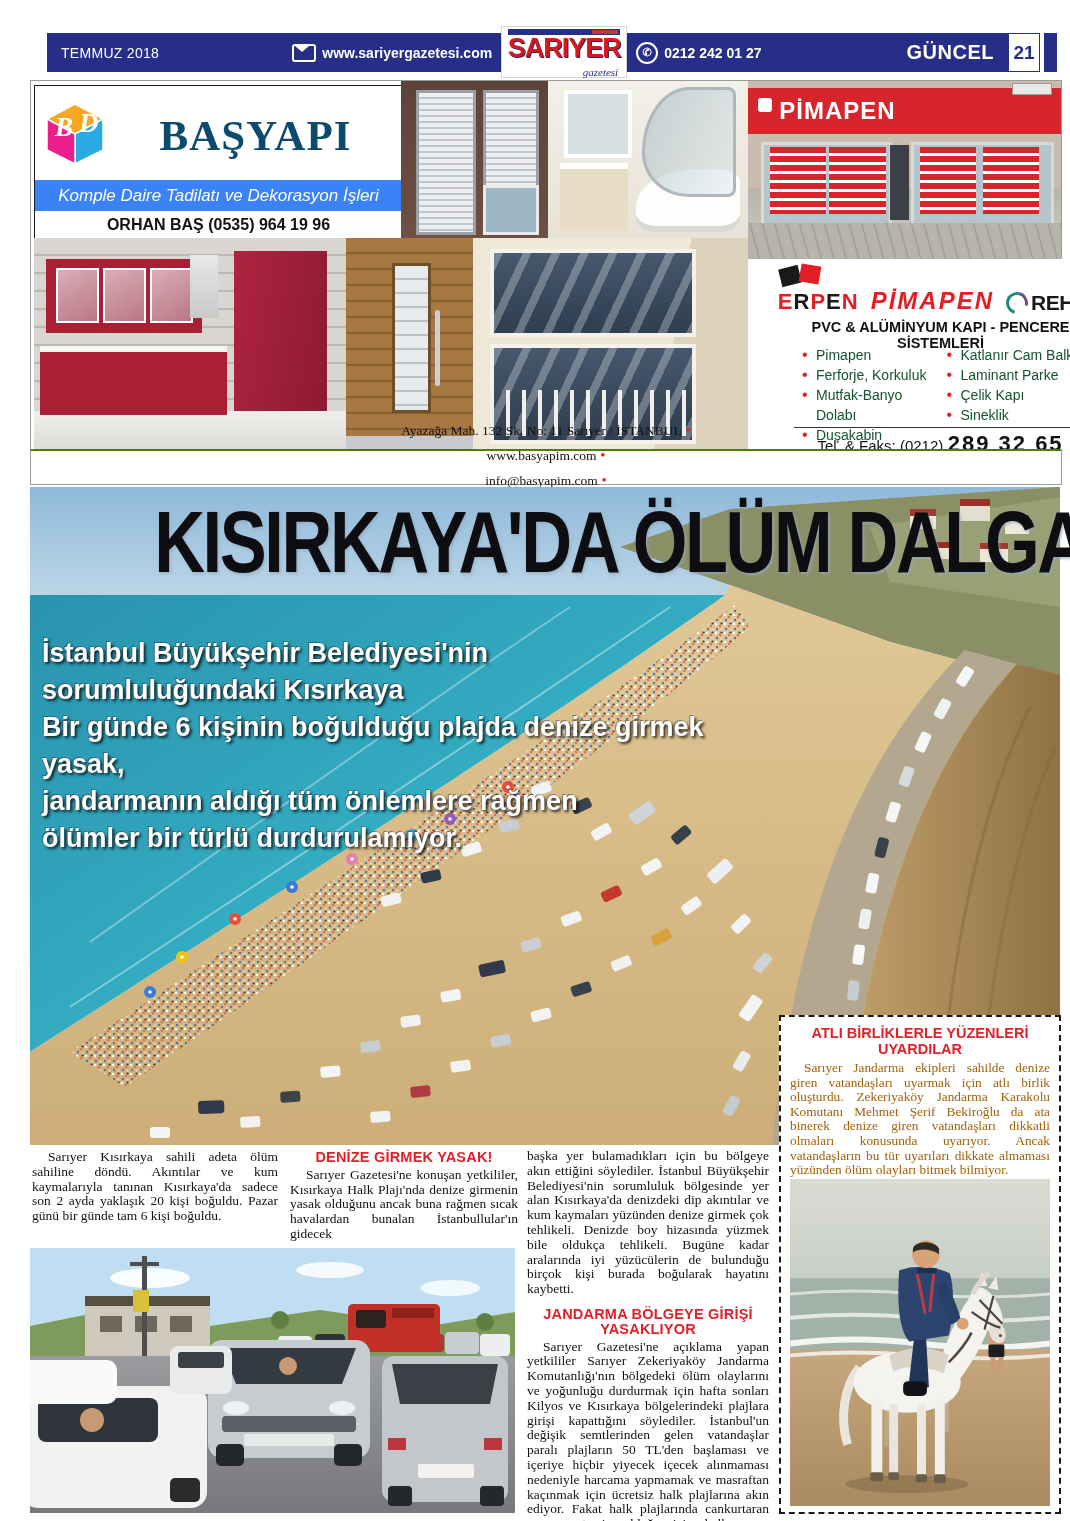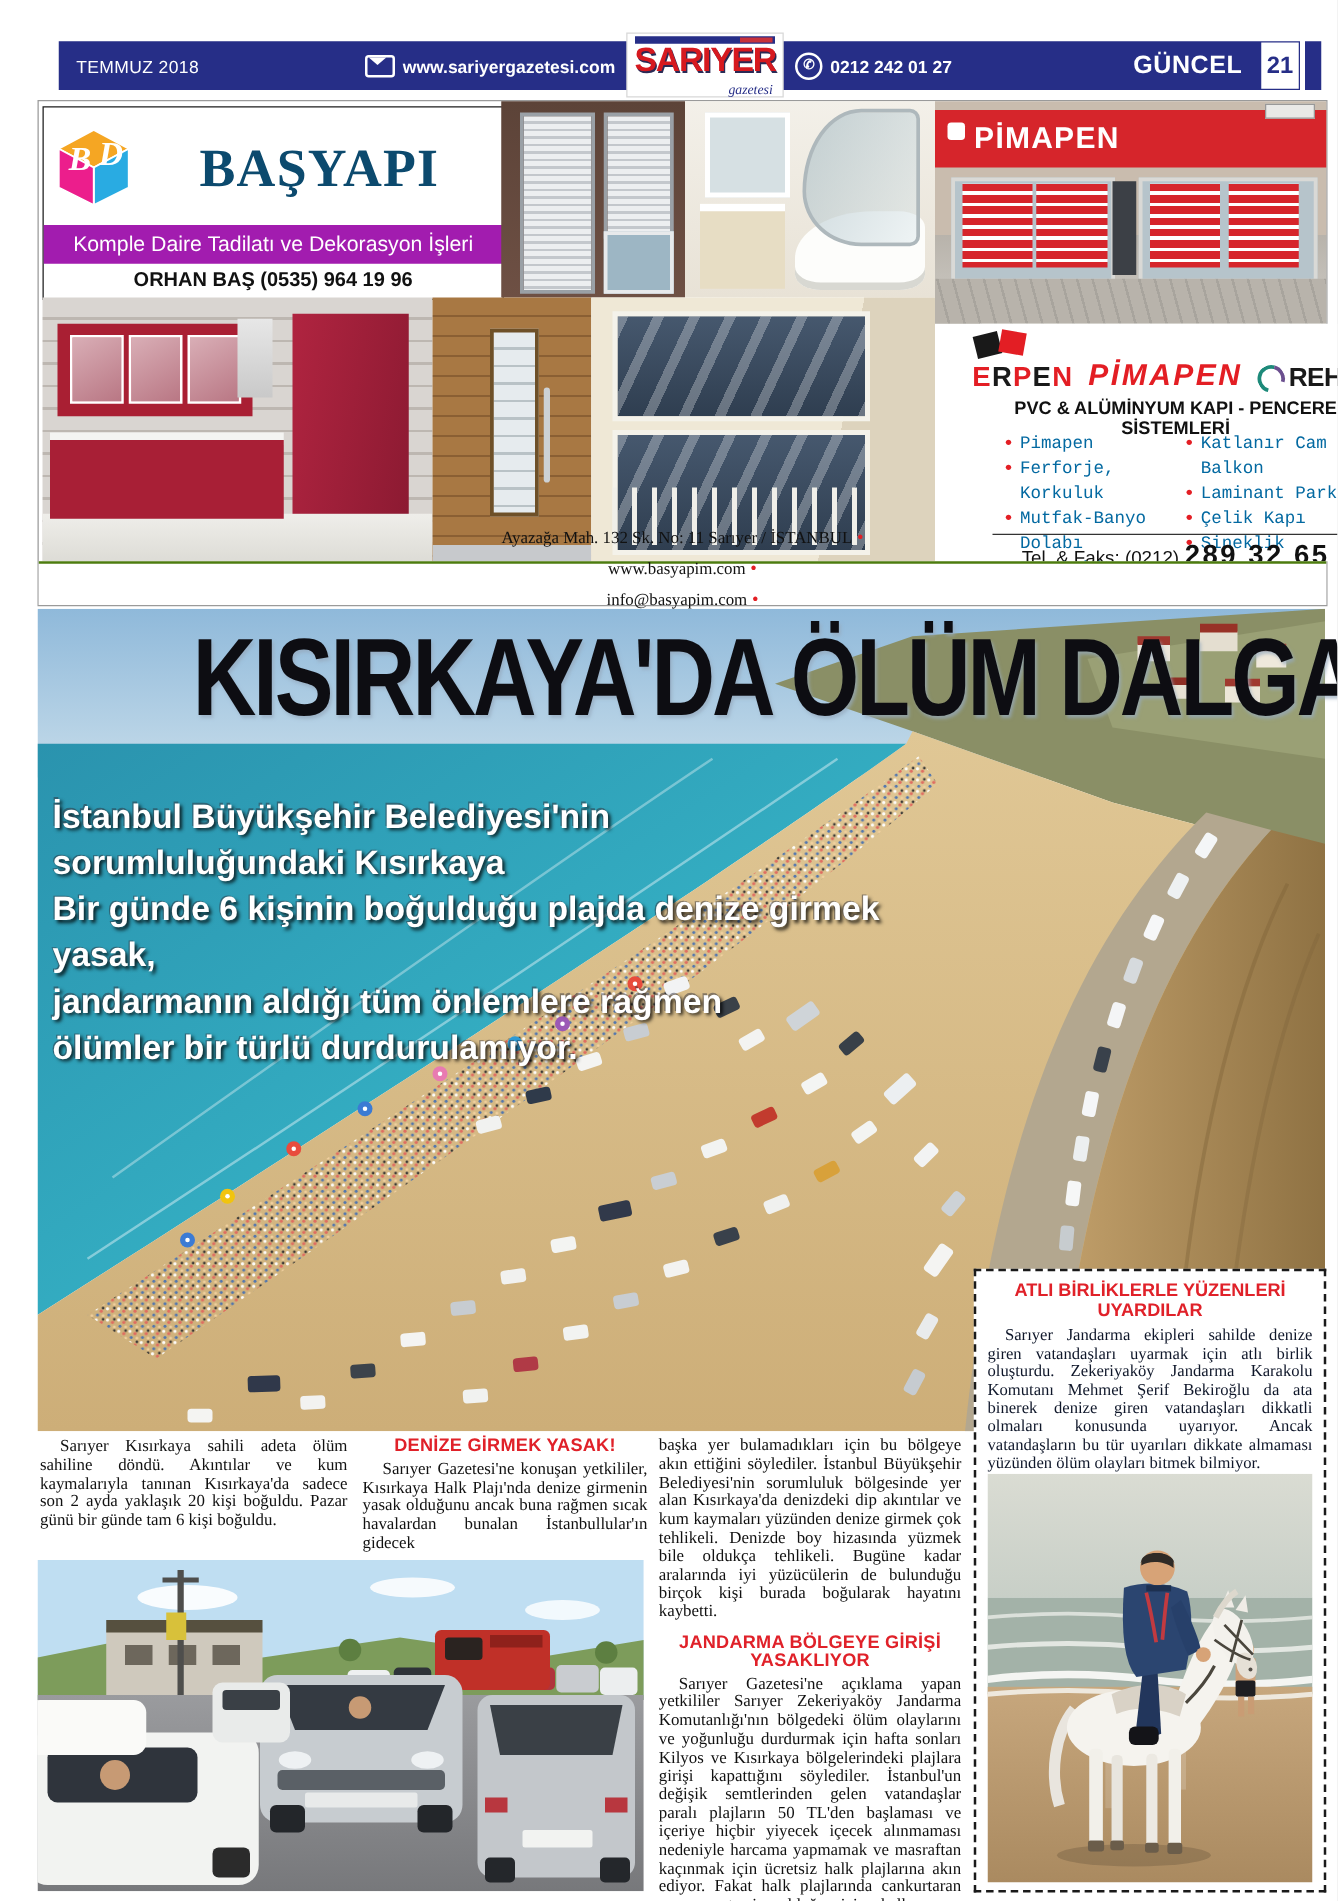--- a/index.html
+++ b/index.html
@@ -33,22 +33,22 @@
   
   .ad{position:absolute;left:30px;top:80px;width:1030px;height:403px;border:1px solid #9a9a9a;background:#fff;}
   .ad-title{position:absolute;left:3px;top:4px;width:367px;height:153px;border:1px solid #1c1c1c;background:#fff;}
   .ad-title-top{position:absolute;left:0;top:0;right:0;height:92px;display:flex;align-items:center;padding:4px 8px;}
   .bd-logo{flex:0 0 auto;margin-right:10px;}
   .ad-brand{flex:1;text-align:center;}
   .ad-brand-name{color:#0c4a6e;font-weight:bold;font-size:43px;line-height:44px;letter-spacing:1px;
       font-family:Liberation Serif, serif;}
   .ad-brand-sub{color:#161616;font-weight:bold;font-size:21px;letter-spacing:2px;margin-top:2px;
       font-family:"Liberation Serif",serif;}
-  .ad-strip{position:absolute;left:0;right:0;top:94px;height:31px;background:#a21caf;color:#fff;display:flex;
-      align-items:center;justify-content:center;font-family:"Liberation Sans",sans-serif;font-size:17px;}
+  .ad-strip{position:absolute;left:0;right:0;top:94px;height:31px;background:#3b82f6;color:#fff;display:flex;
+      align-items:center;justify-content:center;font-family:"Liberation Sans",sans-serif;font-size:17px;font-style:italic;}
   .ad-contact{position:absolute;left:0;right:0;top:125px;height:28px;display:flex;align-items:center;
       justify-content:center;font-family:"Liberation Sans",sans-serif;font-weight:bold;font-size:16px;color:#111;}
   .ph{position:absolute;overflow:hidden;}
   
   .ph-shutter{left:370px;top:0;width:147px;height:157px;background:linear-gradient(#5c4338,#6e5044);}
   .shut{position:absolute;top:6%;height:88%;background:repeating-linear-gradient(#eceef0 0 4px,#c3c7cc 4px 6px);
       border:3px solid #9aa0a6;}
   .shut.a{left:10%;width:37%;}
   .shut.b{left:56%;width:34%;height:60%;}
   .glass-low{position:absolute;left:56%;top:66%;width:34%;height:28%;background:#9db6c4;border:3px solid #e7e9eb;}
@@ -112,21 +112,21 @@
   .erpen-flags i{position:absolute;width:20px;height:18px;display:block;}
   .erpen-flags i:first-child{background:#191919;transform:rotate(-14deg);left:0;top:2px;}
   .erpen-flags i:last-child{background:#e31e24;transform:rotate(10deg);left:20px;top:0;}
   .pimapen{color:#e31e24;font-weight:bold;font-size:24px;letter-spacing:2px;font-style:italic;}
   .rehau{display:flex;align-items:center;gap:3px;color:#191919;font-weight:bold;font-size:21px;letter-spacing:-.5px;}
   .rehau-icon{width:16px;height:16px;border-radius:50%;border:3px solid #1d8a7a;border-right-color:#6b4f8f;
       border-bottom-color:#fff;transform:rotate(-30deg);}
   .prod-head{position:absolute;left:0;right:0;top:60px;text-align:center;font-weight:bold;font-size:14.5px;color:#111;}
   .prod-cols{position:absolute;left:18px;right:6px;top:86px;display:flex;}
   .prod-list{list-style:none;margin:0;padding:0;flex:1;}
-  .prod-list li{font-size:14px;color:#0369a1;line-height:20px;position:relative;padding-left:14px;font-family:Liberation Mono, monospace;}
+  .prod-list li{font-size:14px;color:#14532d;line-height:20px;position:relative;padding-left:14px;}
   .prod-list li:before{content:"•";color:#e31e24;position:absolute;left:0;font-size:16px;}
   .tel-row{position:absolute;left:10px;right:10px;top:168px;border-top:1.5px solid #333;padding-top:3px;
       text-align:center;color:#111;}
   .tel-label{font-size:15px;} .tel-number{font-size:22px;font-weight:bold;letter-spacing:2px;}
   .ad-footer{position:absolute;left:0;right:0;bottom:0;height:33px;border-top:2px solid #4d7c0f;display:flex;
       align-items:center;justify-content:center;gap:8px;font-family:Liberation Serif, serif;font-size:13.5px;color:#111;background:#fff;flex-direction:column;}
   .ad-footer .dot{color:#e31e24;font-size:15px;}
   
   .mainphoto{position:absolute;left:30px;top:487px;width:1030px;height:658px;}
   .mainphoto svg{position:absolute;inset:0;}
@@ -147,21 +147,21 @@
   .col2{left:290px;top:1150px;width:228px;}
   .col3{left:527px;top:1149px;width:242px;}
   .col3 .redhead{margin:10px 0 3px 0;}
   
   .traffic{position:absolute;left:30px;top:1248px;width:485px;height:265px;}
   
   .sidebox{position:absolute;left:779px;top:1015px;width:282px;height:499px;background:#fff;
       border:2px dashed #1a1a1a;box-sizing:border-box;padding:6px 9px;z-index:5;}
   .sidebox-title{font-family:"Liberation Sans",sans-serif;font-weight:bold;color:#e02129;font-size:14.5px;
       text-align:center;margin:2px 0 4px 0;}
-  .sidebox-text{font-size:13.3px;line-height:14.6px;text-align:justify;color:#0f172a;text-indent:14px;}
+  .sidebox-text{font-size:13.3px;line-height:14.6px;text-align:justify;color:#a16207;text-indent:14px;}
   .horsephoto{position:absolute;left:9px;right:9px;top:162px;bottom:6px;}
 </style>
 </head>
 <body>
 
 <div class="page">
 
   <div class="masthead">
     <div class="mast-bar">
       <span class="mast-date">TEMMUZ 2018</span>

